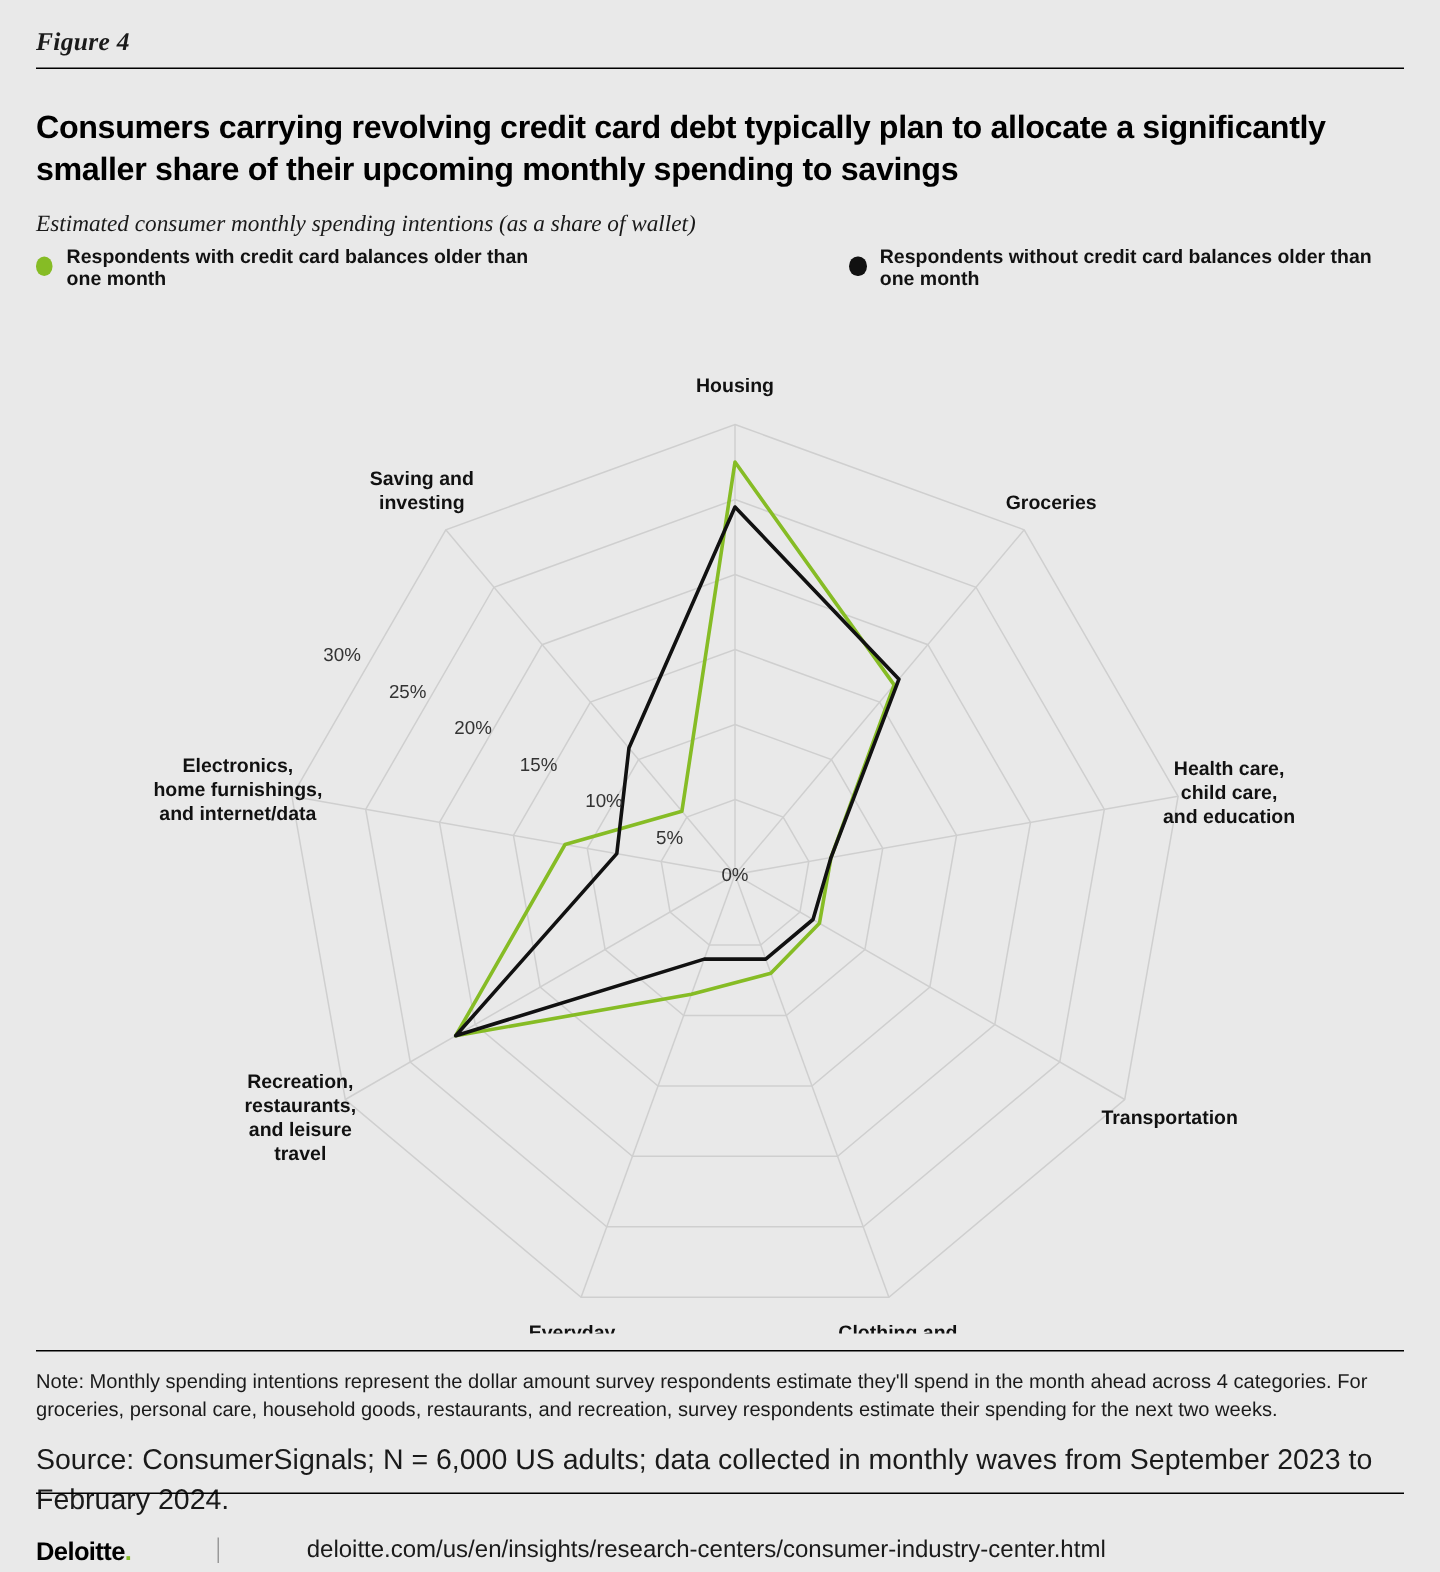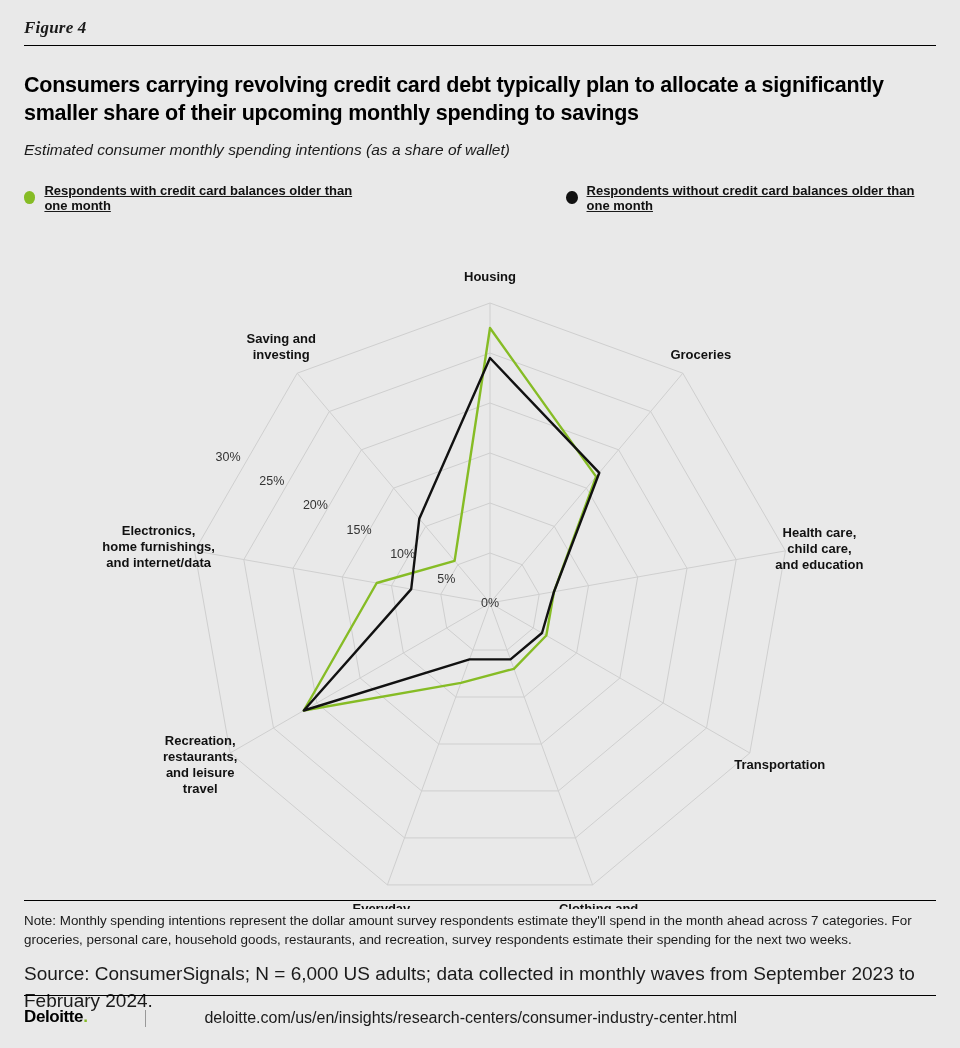--- a/index.html
+++ b/index.html
@@ -40,29 +40,28 @@
     margin-top: 25px;
     font-size: 21.5px;
     font-weight: 700;
     line-height: 1.32;
     letter-spacing: -0.25px;
     color: #000;
     max-width: 880px;
   }
   .subtitle {
     margin-top: 13px;
-    font-family: Liberation Sans, sans-serif;
+    font-family: Liberation Serif, serif;
     font-style: italic;
     font-size: 15.5px;
     color: #1a1a1a;
   }
   .legend {
-    margin-top: 24px;
+    margin-top: 4px;
     display: flex;
-    text-decoration: underline;
   }
   .legend-item {
     display: flex;
     align-items: center;
     font-size: 13px;
     font-weight: 700;
     color: #111;
   }
   .legend-item.second {
     margin-left: 190px;
@@ -110,22 +109,22 @@
     left: 24px;
     top: 995px;
     width: 912px;
   }
   .footer-rule {
     border-top: 1px solid #000;
     width: 912px;
   }
   .footer-row {
     display: flex;
-    align-items: flex-end;
-    margin-top: 11px;
+    align-items: flex-start;
+    margin-top: 29px;
     gap: 45px;
   }
   .deloitte {
     font-size: 17px;
     font-weight: 700;
     letter-spacing: -0.4px;
     color: #000;
   }
   .deloitte .dot {
     color: #86bc25;
@@ -207,21 +206,21 @@
         <text x="574.6" y="693.9" text-anchor="middle" class="axis-label"><tspan x="574.6" dy="0">Clothing and</tspan><tspan x="574.6" dy="16">personal care</tspan></text>
         <text x="357.4" y="693.9" text-anchor="middle" class="axis-label"><tspan x="357.4" dy="0">Everyday</tspan><tspan x="357.4" dy="16">household goods</tspan></text>
         <text x="176.2" y="526.0" text-anchor="middle" class="axis-label"><tspan x="176.2" dy="0">Recreation,</tspan><tspan x="176.2" dy="16">restaurants,</tspan><tspan x="176.2" dy="16">and leisure</tspan><tspan x="176.2" dy="16">travel</tspan></text>
         <text x="134.6" y="315.9" text-anchor="middle" class="axis-label"><tspan x="134.6" dy="0">Electronics,</tspan><tspan x="134.6" dy="16">home furnishings,</tspan><tspan x="134.6" dy="16">and internet/data</tspan></text>
         <text x="257.2" y="124.2" text-anchor="middle" class="axis-label"><tspan x="257.2" dy="0">Saving and</tspan><tspan x="257.2" dy="16">investing</tspan></text>
       </svg>
   </div>
 
   <div class="notes">
     <div class="note-rule"></div>
-    <div class="note-text">Note: Monthly spending intentions represent the dollar amount survey respondents estimate they'll spend in the month ahead across 7 categories. For groceries, personal care, household goods, restaurants, and recreation, survey respondents estimate their spending for the next two weeks.</div>
+    <div class="note-text">Note: Monthly spending intentions represent the dollar amount survey respondents estimate they'll spend in the month ahead across 4 categories. For groceries, personal care, household goods, restaurants, and recreation, survey respondents estimate their spending for the next two weeks.</div>
     <div class="source-text">Source: ConsumerSignals; N = 6,000 US adults; data collected in monthly waves from September 2023 to February 2024.</div>
   </div>
 
   <div class="footer">
     <div class="footer-rule"></div>
     <div class="footer-row">
       <div class="deloitte"><span>Deloitte</span><span class="dot">.</span></div>
       <div class="footer-sep"></div>
       <div class="footer-url">deloitte.com/us/en/insights/research-centers/consumer-industry-center.html</div>
     </div>

